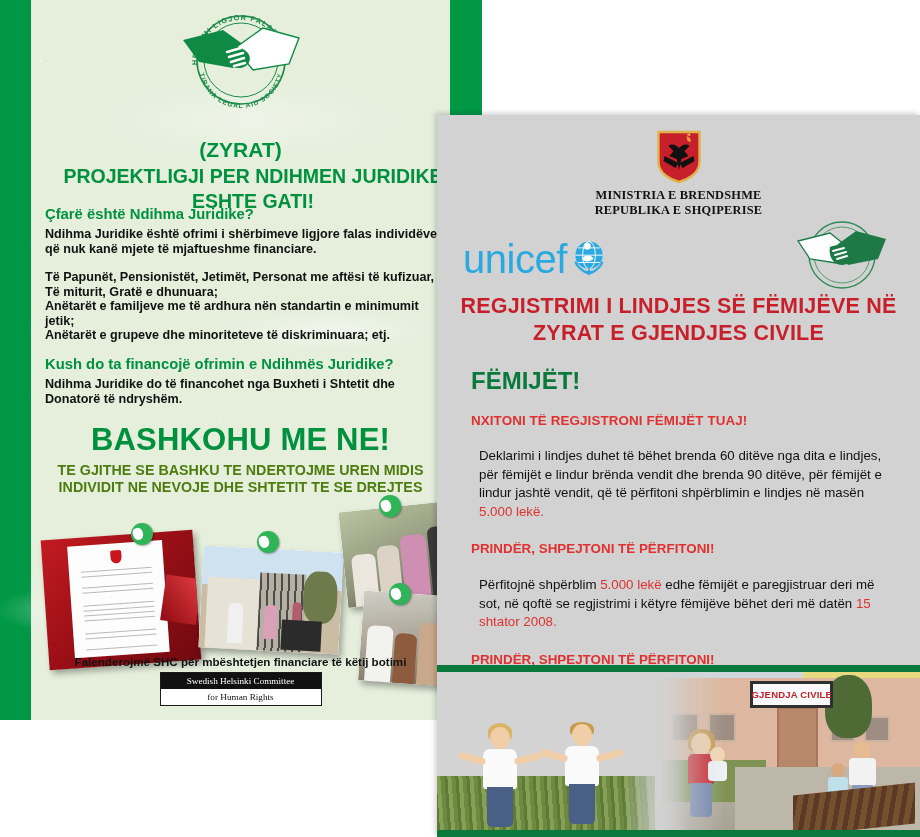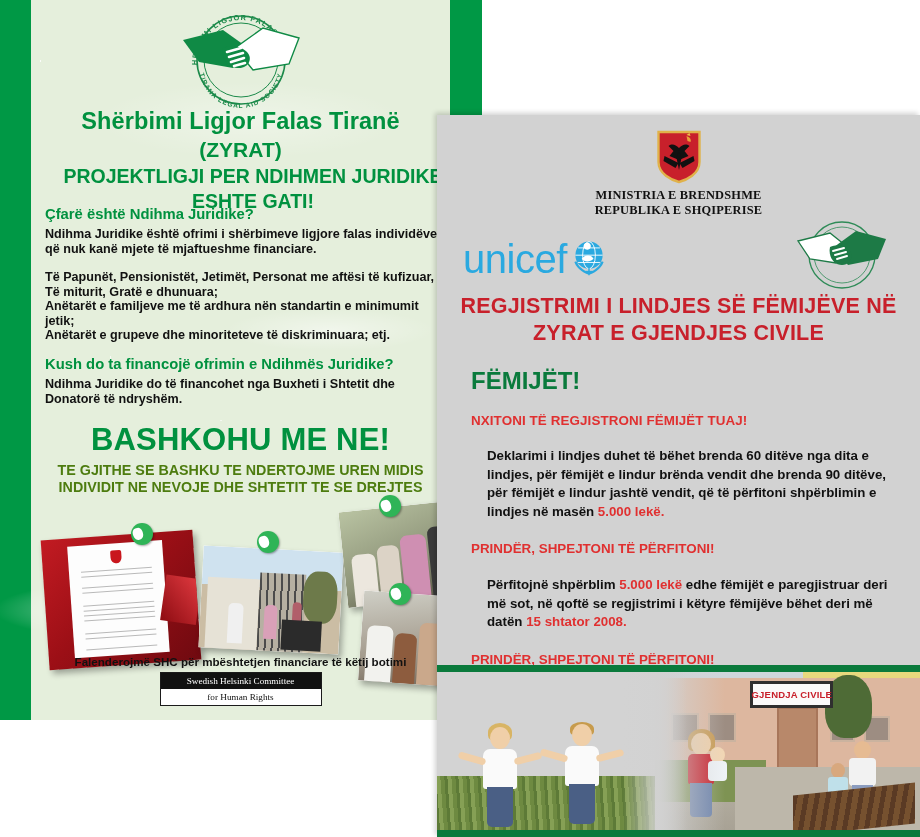--- a/index.html
+++ b/index.html
@@ -134,21 +134,21 @@
   .rp-tlas{position:absolute;right:30px;top:100px;width:96px;height:80px;}
 
   .rp-title{
     position:absolute;left:0;right:0;top:178px;text-align:center;
     color:#c8202b;font-weight:bold;font-size:21.5px;line-height:27px;letter-spacing:.2px;
   }
 
   .rp-body{position:absolute;left:34px;right:24px;top:252px;}
   .prinder{color:#0a7a3c;font-weight:bold;font-size:24px;margin:0 0 18px 0;}
   .redline{color:#e03030;font-weight:bold;font-size:13.4px;margin:0 0 19px 0;letter-spacing:.1px;}
-  .para{color:#111;font-weight:bold;font-size:13.3px;line-height:18.5px;margin:0 0 20px 16px;}
+  .para{color:#111;font-weight:normal;font-size:13.3px;line-height:18.5px;margin:0 0 20px 8px;}
   .para .red{color:#e03030;}
   .redline2{color:#e03030;font-weight:bold;font-size:13.4px;margin:0 0 20px 0;}
 
   
   .rp-strip{position:absolute;left:0;right:0;bottom:0;height:172px;background:#d2d2d2;}
   .rp-strip .gstripe{position:absolute;left:0;right:0;height:7px;background:#0a7a3c;}
   .rp-strip .gstripe.top{top:0;}
   .rp-strip .gstripe.bot{bottom:0;}
   .rp-strip .photos{position:absolute;left:0;right:0;top:7px;bottom:7px;overflow:hidden;}
 
@@ -239,21 +239,20 @@
           <g stroke="#ffffff" stroke-width="2.6" stroke-linecap="round">
             <line x1="50" y1="46" x2="64" y2="42"></line>
             <line x1="52" y1="51" x2="66" y2="47"></line>
             <line x1="54" y1="56" x2="67" y2="52"></line>
             <line x1="57" y1="60" x2="68" y2="57"></line>
           </g>
         </g>
       </svg>
     </div>
 
-    <div class="lp-title1">Shërbimi Ligjor Falas Tiranë</div>
     <div class="lp-title2">(ZYRAT)</div>
     <div class="lp-title3">
       <div>PROJEKTLIGJI PER NDIHMEN JURIDIKE</div>
       <div>ESHTE GATI!</div>
     </div>
 
     <div class="lp-body">
       <p class="q-head">Çfarë është Ndihma Juridike?</p>
       <p class="q-body" style="white-space:pre-line;">Ndihma Juridike është ofrimi i shërbimeve ligjore falas individëve që nuk kanë mjete të mjaftueshme financiare.</p>
 

